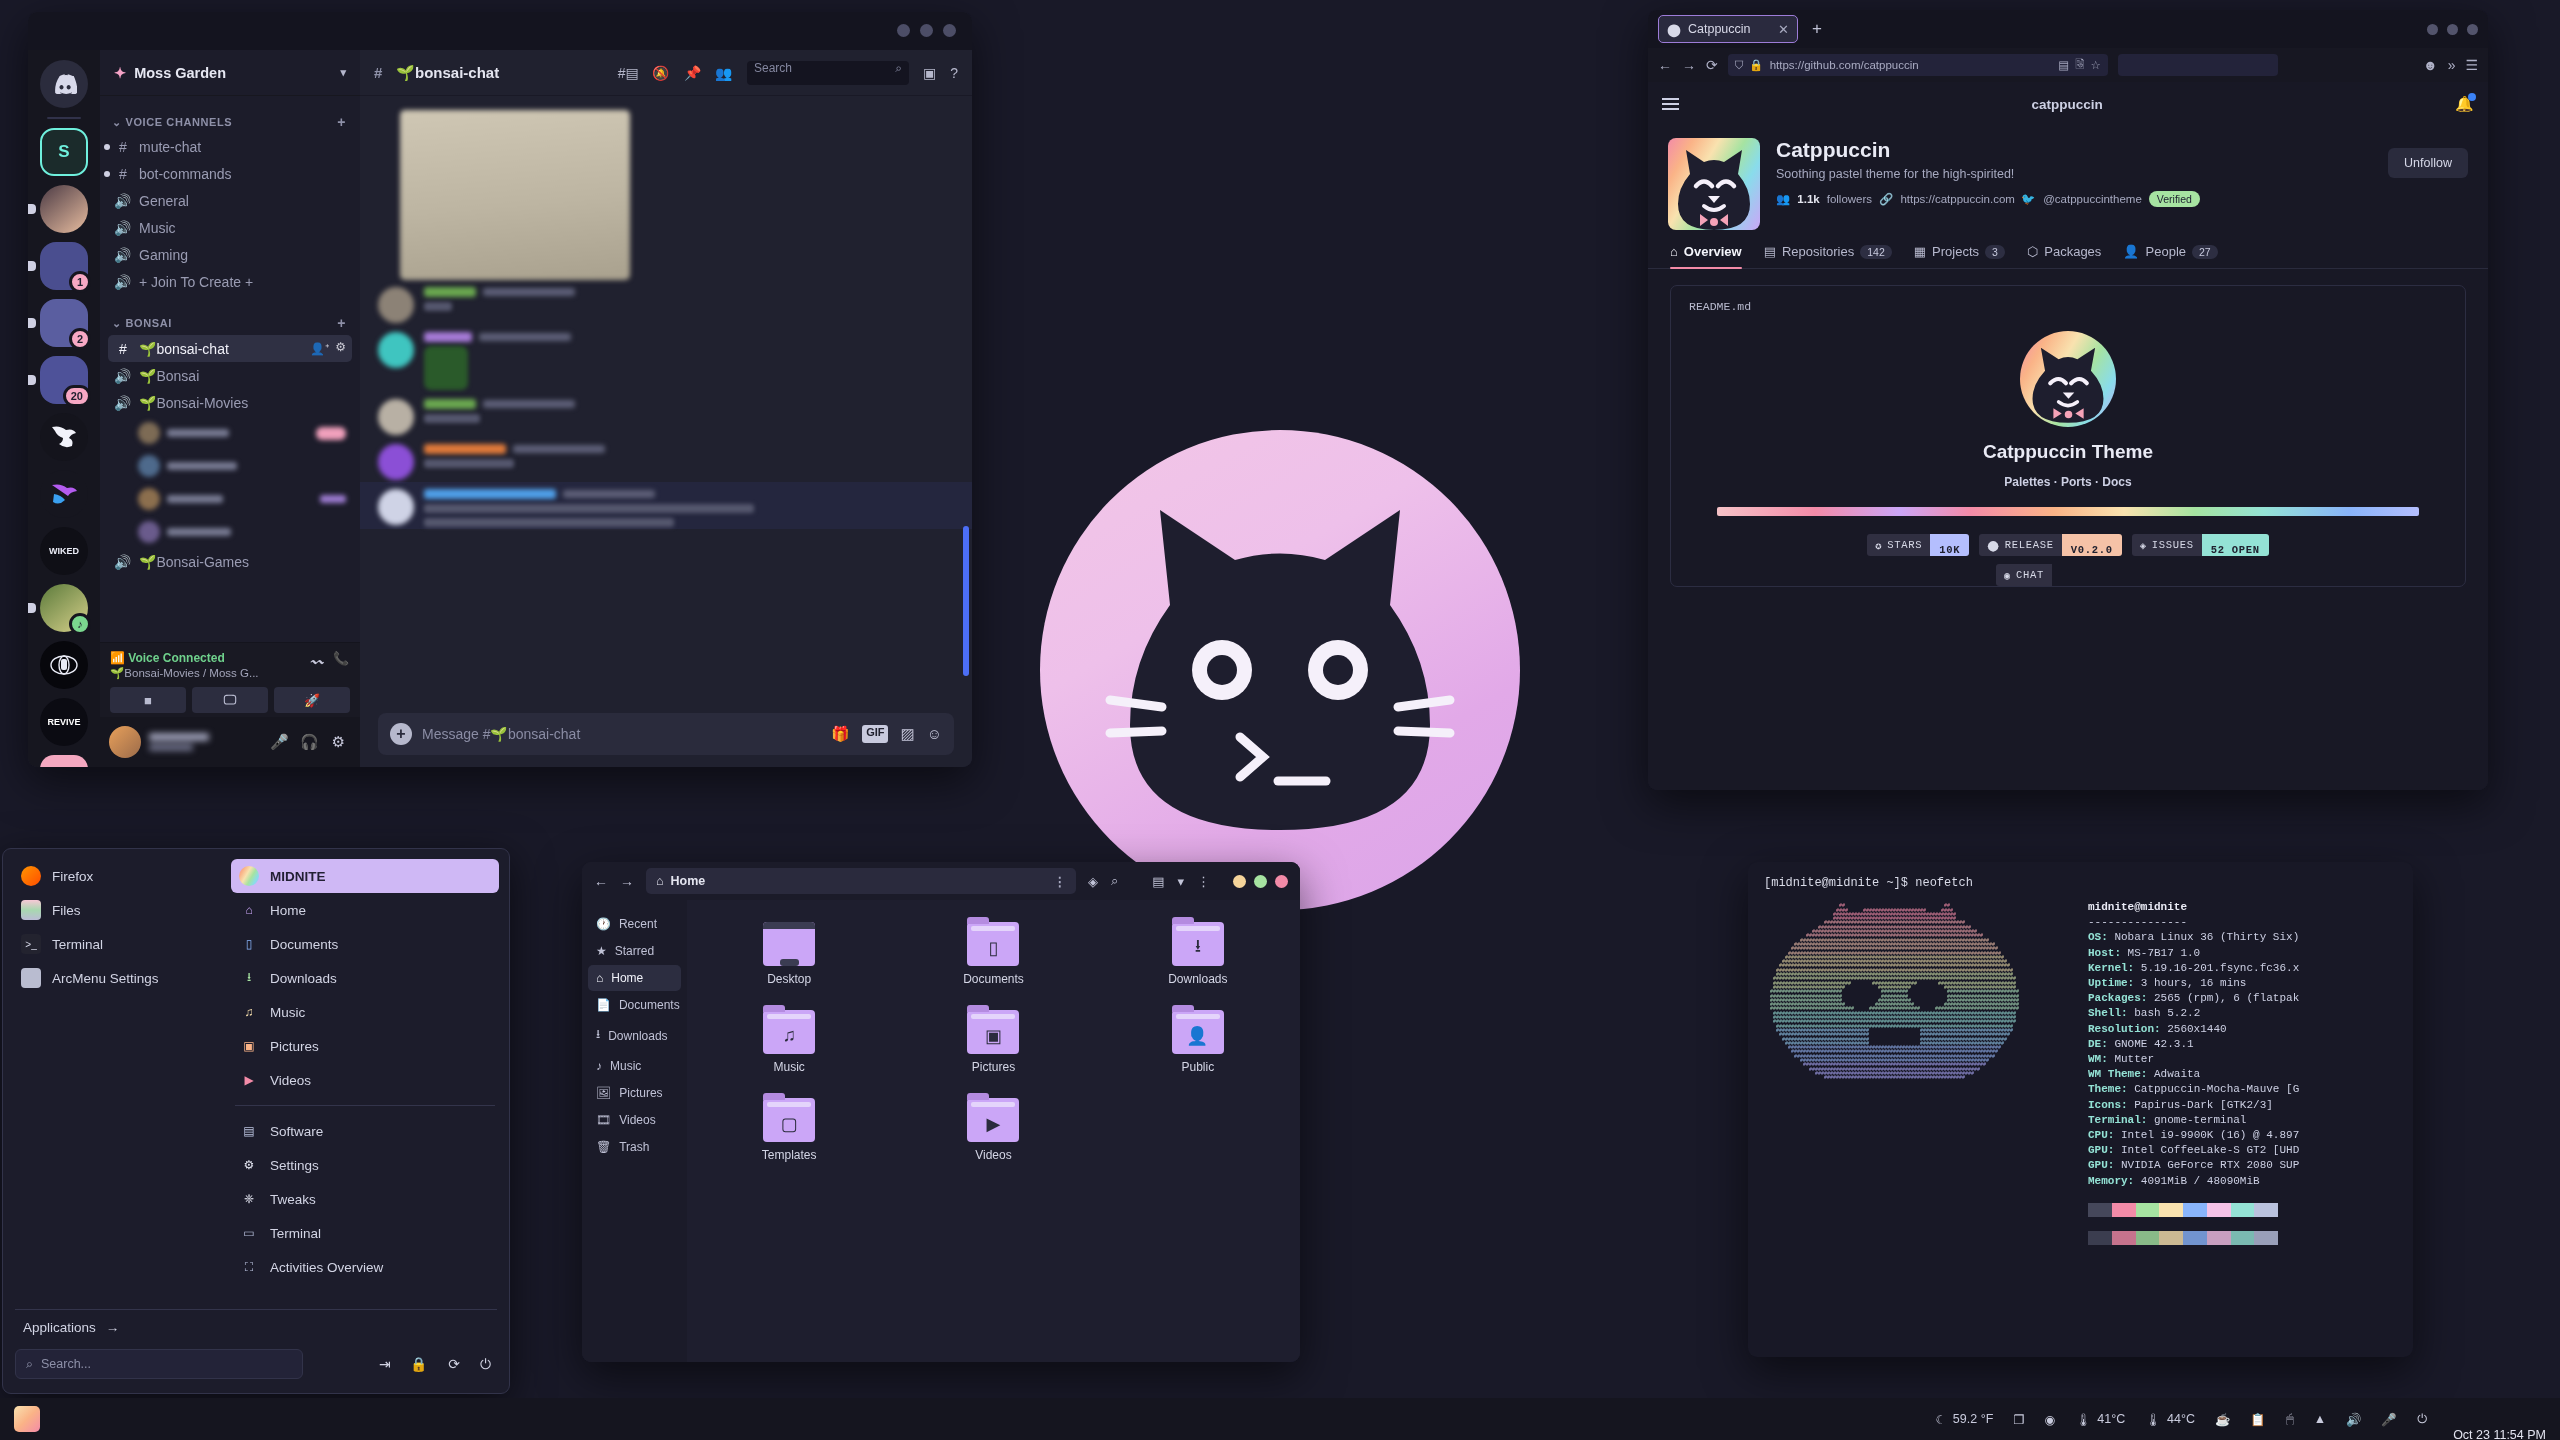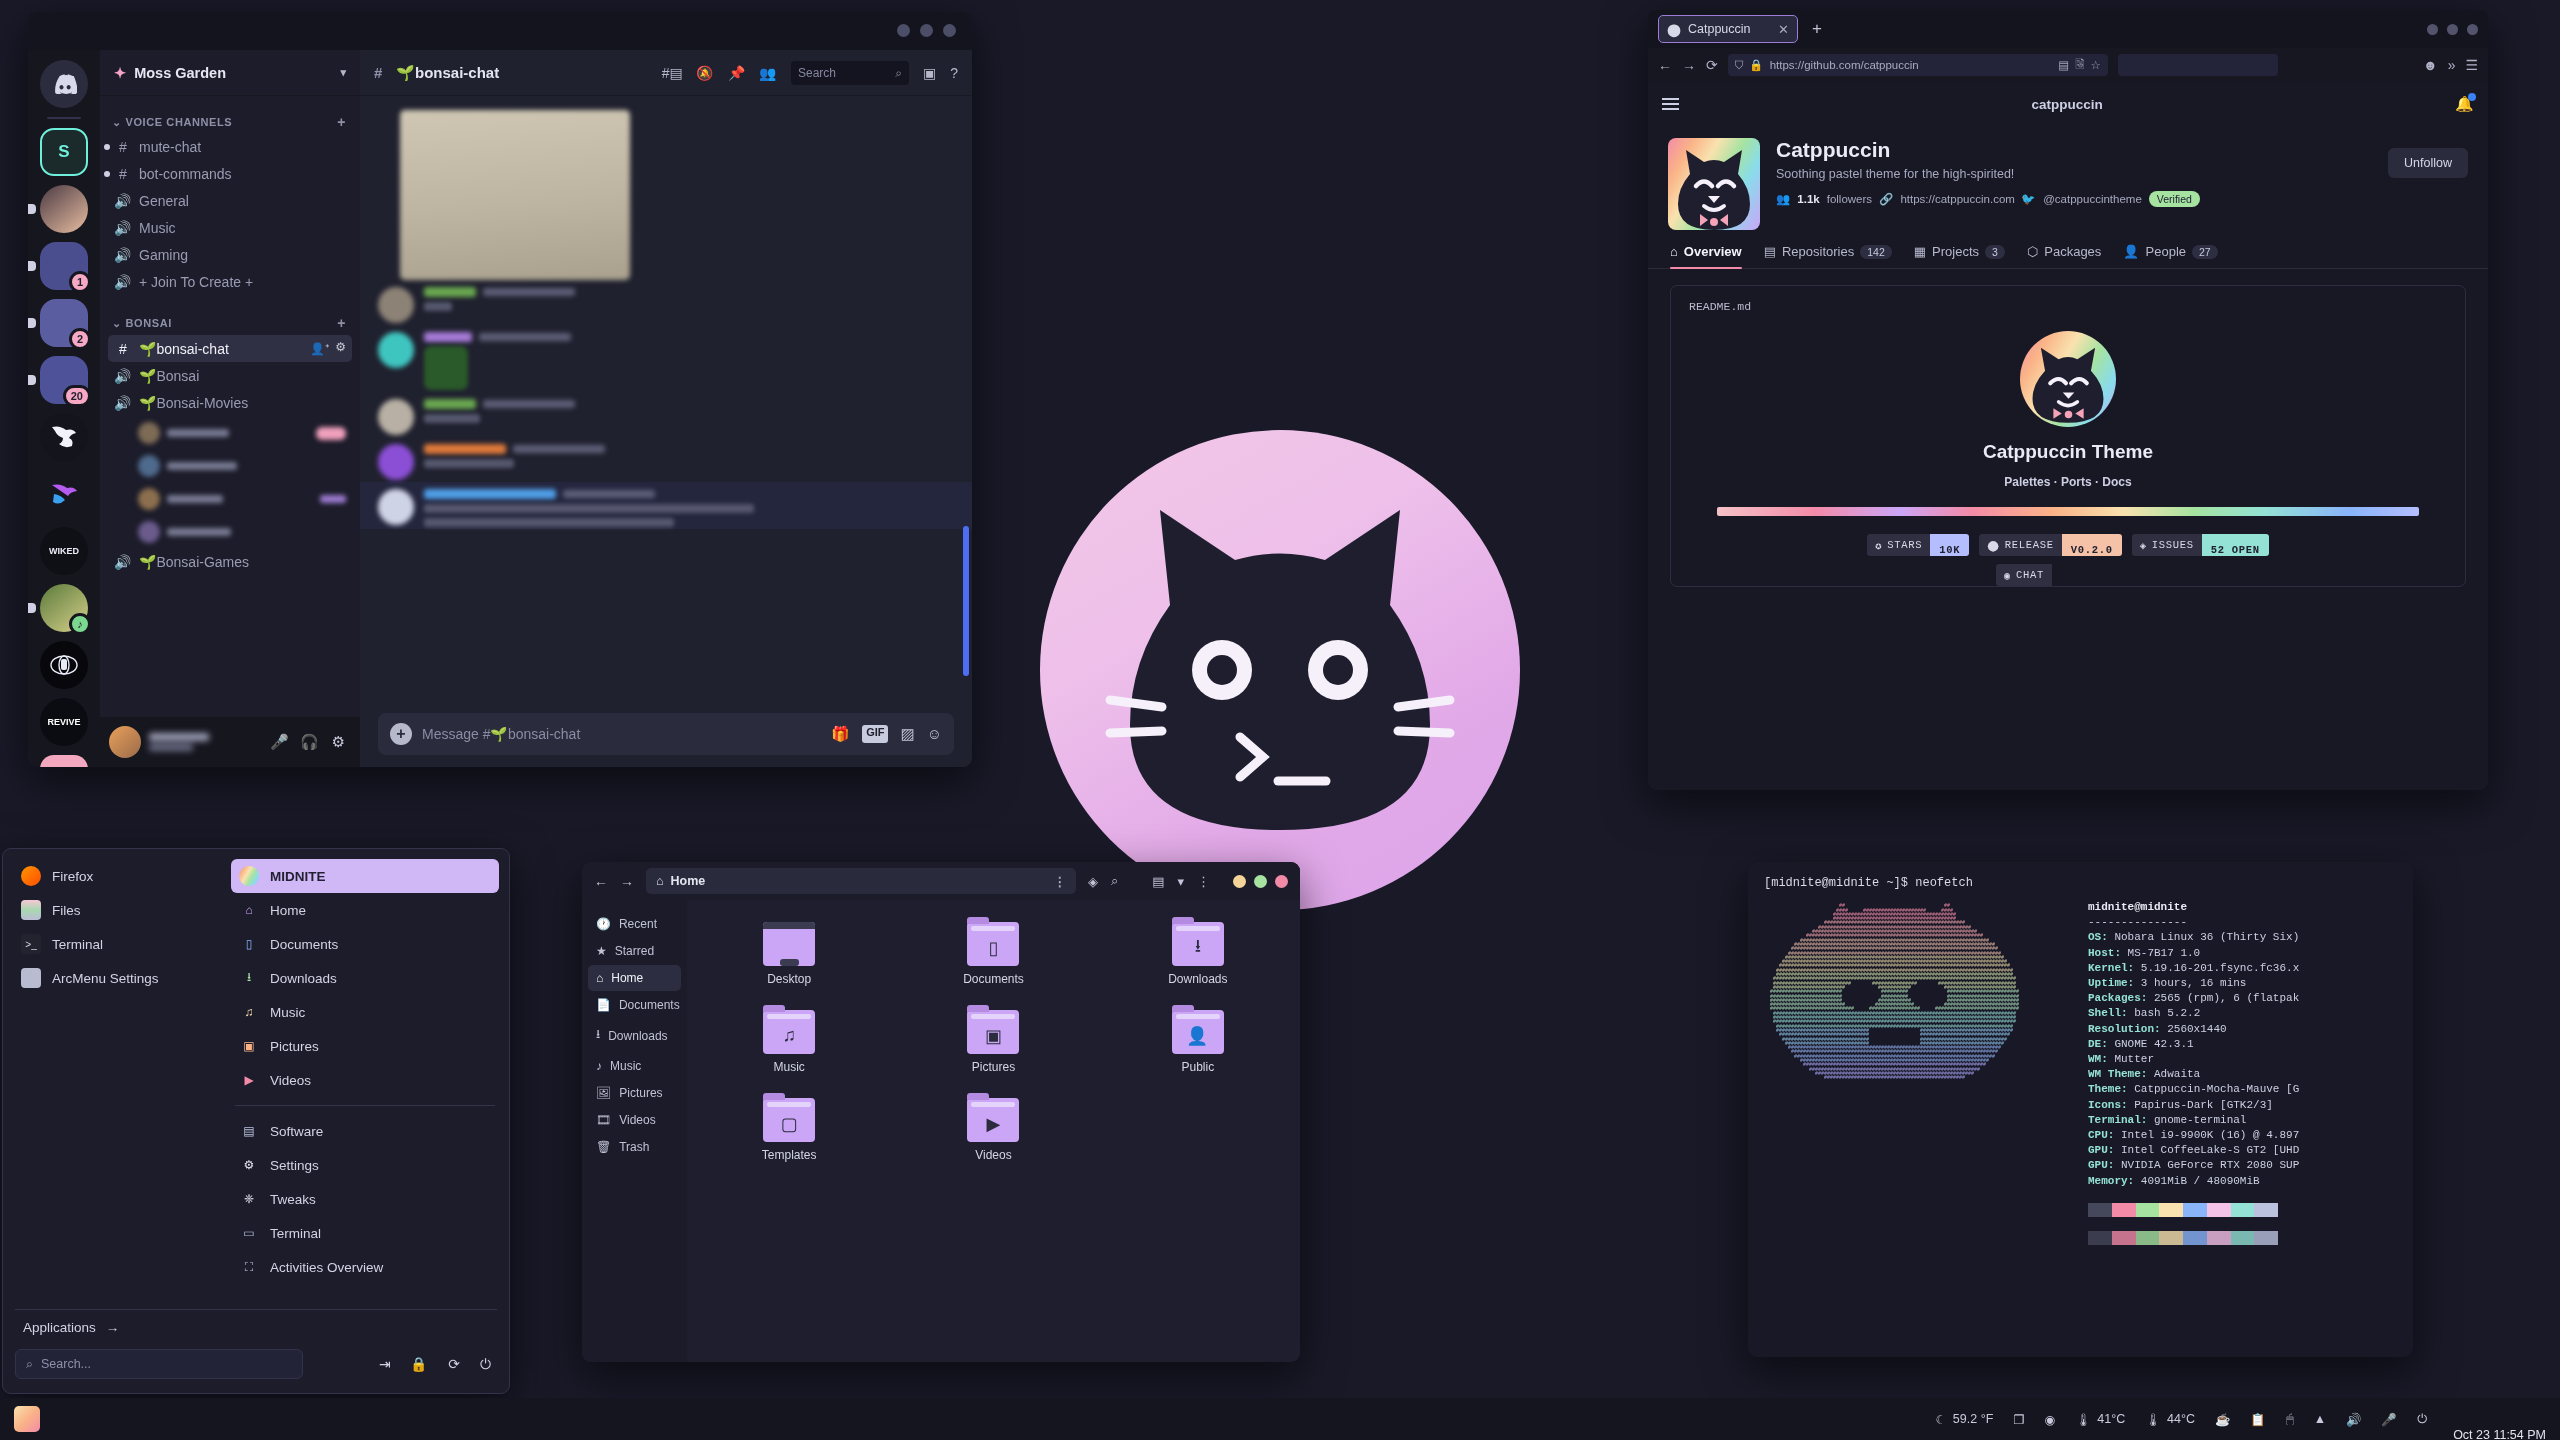--- a/index.html
+++ b/index.html
@@ -74,22 +74,22 @@
   .dc-user .av { width:32px;height:32px;border-radius:50%;
      background:linear-gradient(135deg,#e8a05a,#9b6b4a);}
   .dc-user .nm { filter:blur(3px); }
   .dc-user .nm b { display:block; width:60px;height:8px;background:#9a9cb3;border-radius:2px;}
   .dc-user .nm i { display:block; width:44px;height:7px;background:#6b6d85;border-radius:2px;margin-top:3px;}
   .dc-user .uicons { margin-left:auto; display:flex; gap:12px; color:#c8c9dc; font-size:15px; padding-right:6px;}
   .dc-main { flex:1; display:flex; flex-direction:column; background:#20212f; min-width:0;}
   .dc-topbar { height:46px; display:flex;align-items:center; gap:14px; padding:0 14px;
                border-bottom:1px solid #191926; color:#e4e5f0; font-size:15px; font-weight:bold;}
   .dc-topbar .tools { margin-left:auto; display:flex; align-items:center; gap:14px; color:#b6b8cc; font-size:14px; font-weight:normal;}
-  .dc-search { width:118px; height:24px; background:#141420; border-radius:4px; display:flex;
-               align-items:center; padding:0 7px; color:#8487a0; font-size:12px;}
+  .dc-search { width:162px; height:24px; background:#141420; border-radius:4px; display:flex;
+               align-items:flex-start; padding:0 7px; color:#8487a0; font-size:12px;}
   .dc-msgs { flex:1; position:relative; overflow:hidden; padding:8px 0 0 0;}
   .img-att { margin:6px 0 0 40px; width:230px; height:170px; border-radius:5px;
              background:linear-gradient(175deg,#cfc7b4,#bdb5a2 55%,#a9a18e);
              filter:blur(2.6px); }
   .msg { display:flex; gap:10px; padding:7px 18px 2px 18px; }
   .msg .ava { width:36px;height:36px;border-radius:50%; flex:0 0 36px; filter:blur(2.4px);}
   .msg .mc { flex:1; min-width:0; }
   .msg .hdr { display:flex;align-items:center;gap:7px; filter:blur(2.4px);}
   .msg .nick { height:10px; border-radius:3px;}
   .msg .time { height:8px; width:92px; background:#5d5f77; border-radius:3px;}
@@ -395,20 +395,40 @@
         <div class="ch" style="filter:blur(2.6px);padding-left:30px;">
           <span style="width:22px;height:22px;border-radius:50%;background:#6a5b8c;display:inline-block;"></span>
           <span style="width:64px;height:8px;background:#777a92;border-radius:3px;display:inline-block;"></span>
         </div>
         <div class="ch">
             <span class="ico">🔊</span>
             <span>🌱Bonsai-Games</span>
           </div>
       </div>
 
+      <div class="dc-voice">
+        <div class="vc-top">
+          <div>
+            <div class="vc-title">
+              <span>📶</span>
+              <span>Voice Connected</span>
+            </div>
+            <div class="vc-sub">🌱Bonsai-Movies / Moss G...</div>
+          </div>
+          <div class="vc-icons">
+            <span>〰</span>
+            <span>📞</span>
+          </div>
+        </div>
+        <div class="vc-btns">
+          <b>■</b>
+          <b>🖵</b>
+          <b>🚀</b>
+        </div>
+      </div>
 
       <div class="dc-user">
         <div class="av"></div>
         <div class="nm">
             <b></b>
             <i></i>
           </div>
         <div class="uicons">
           <span>🎤</span>
           <span>🎧</span>

